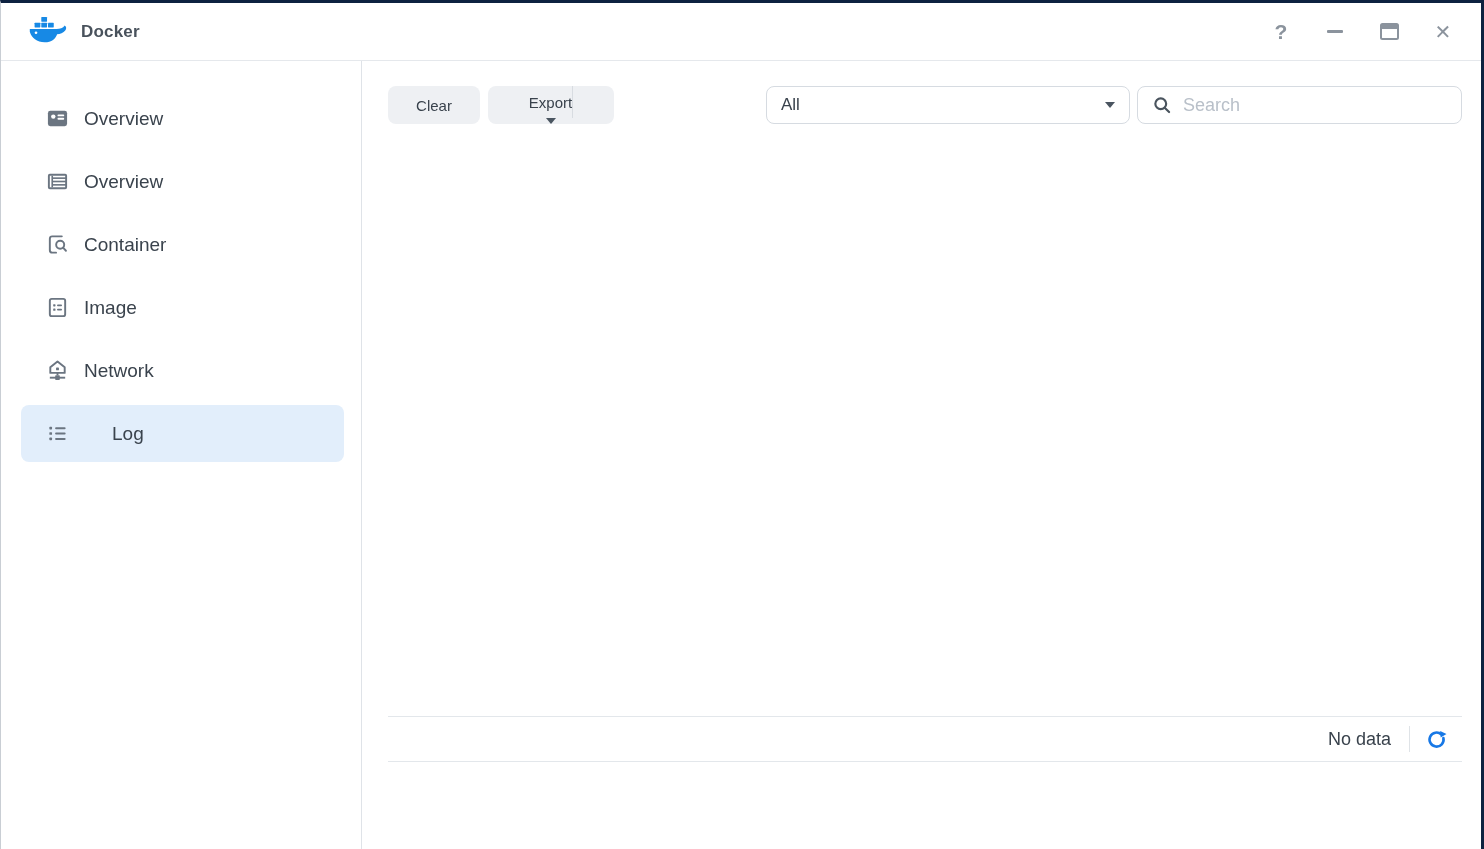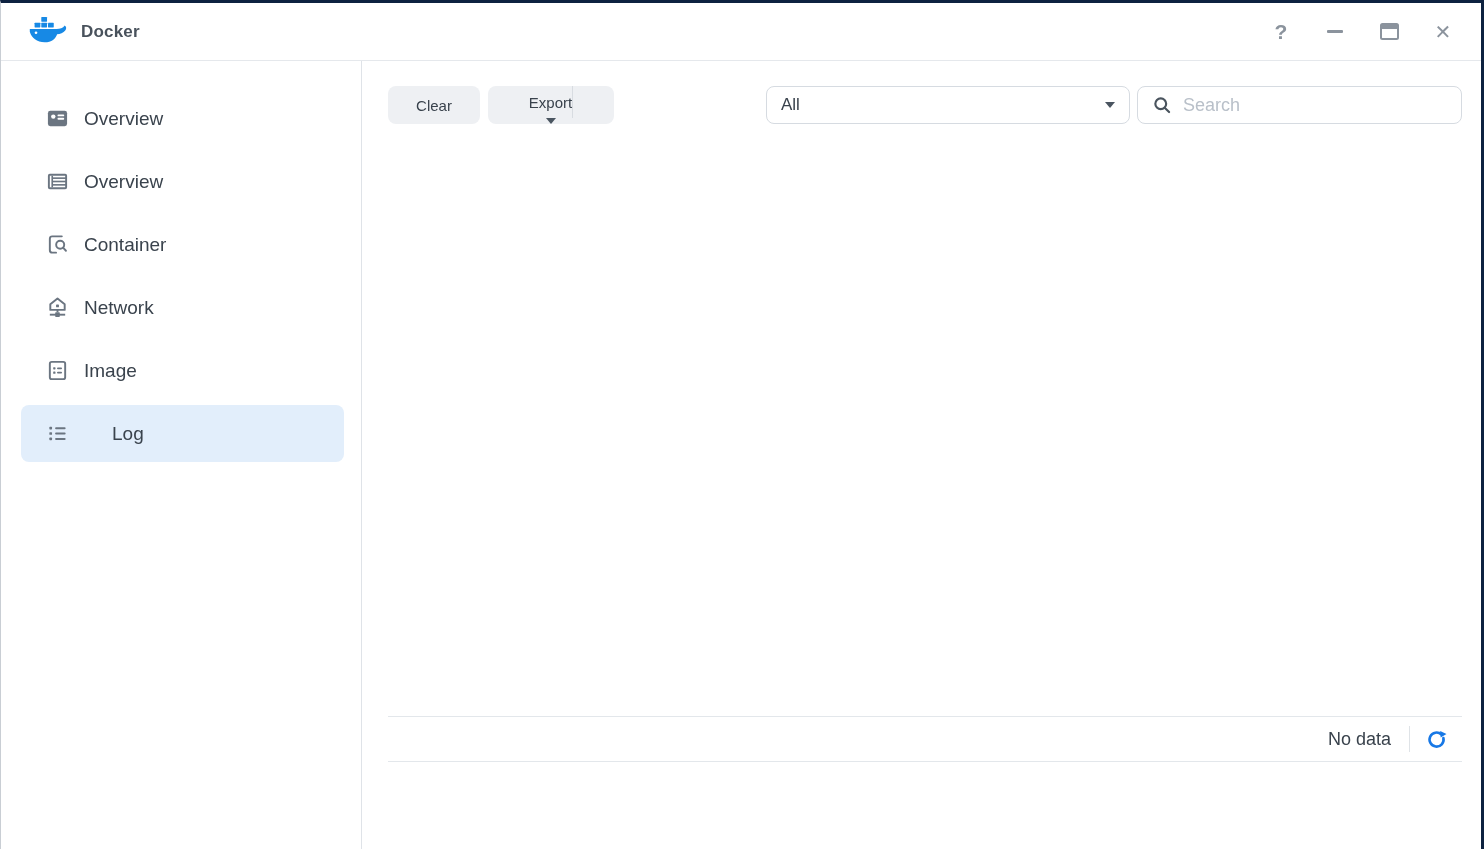--- a/index.html
+++ b/index.html
@@ -228,42 +228,42 @@
           <path d="M16.5 3.5 H6.5 C5.1 3.5 4 4.6 4 6 V18 C4 19.4 5.1 20.5 6.5 20.5 H10.5"></path>
           <circle cx="14.8" cy="12.2" r="4.2"></circle>
           <line x1="17.8" y1="15.3" x2="20.8" y2="18.5"></line>
         </svg>
       </span>
       <span>Container</span>
     </div>
 
     <div class="nav-item">
       <span class="nav-icon">
+        <svg viewBox="0 0 24 24">
+          <rect x="4" y="3" width="16" height="18" rx="2" fill="none" stroke="#6b7581" stroke-width="2"></rect>
+          <rect x="7.5" y="8.5" width="2.4" height="2.4" rx="0.6" fill="#6b7581"></rect>
+          <rect x="11.5" y="8.8" width="5.2" height="1.8" rx="0.9" fill="#6b7581"></rect>
+          <rect x="7.5" y="13" width="2.4" height="2.4" rx="0.6" fill="#6b7581"></rect>
+          <rect x="11.5" y="13.3" width="5.2" height="1.8" rx="0.9" fill="#6b7581"></rect>
+        </svg>
+      </span>
+      <span>Image</span>
+    </div>
+
+    <div class="nav-item">
+      <span class="nav-icon">
         <svg viewBox="0 0 24 24" fill="none" stroke="#6b7581" stroke-width="2" stroke-linejoin="round">
           <path d="M12 2.5 L4.5 8.5 V14.5 H19.5 V8.5 Z"></path>
           <rect x="10.5" y="8.8" width="3" height="3" rx="0.7" fill="#6b7581" stroke="none"></rect>
           <line x1="12" y1="14.5" x2="12" y2="17"></line>
           <line x1="4" y1="19.5" x2="20" y2="19.5"></line>
           <rect x="9.6" y="17" width="4.8" height="4.8" rx="0.7" fill="#6b7581" stroke="none"></rect>
         </svg>
       </span>
       <span>Network</span>
-    </div>
-
-    <div class="nav-item">
-      <span class="nav-icon">
-        <svg viewBox="0 0 24 24">
-          <rect x="4" y="3" width="16" height="18" rx="2" fill="none" stroke="#6b7581" stroke-width="2"></rect>
-          <rect x="7.5" y="8.5" width="2.4" height="2.4" rx="0.6" fill="#6b7581"></rect>
-          <rect x="11.5" y="8.8" width="5.2" height="1.8" rx="0.9" fill="#6b7581"></rect>
-          <rect x="7.5" y="13" width="2.4" height="2.4" rx="0.6" fill="#6b7581"></rect>
-          <rect x="11.5" y="13.3" width="5.2" height="1.8" rx="0.9" fill="#6b7581"></rect>
-        </svg>
-      </span>
-      <span>Image</span>
     </div>
 
     <div class="nav-item selected">
       <span class="nav-icon">
         <svg viewBox="0 0 24 24">
           <rect x="3.5" y="5" width="2.8" height="2.8" rx="0.7" fill="#6b7581"></rect>
           <rect x="9.5" y="5.4" width="11" height="2.1" rx="1" fill="#6b7581"></rect>
           <rect x="3.5" y="10.6" width="2.8" height="2.8" rx="0.7" fill="#6b7581"></rect>
           <rect x="9.5" y="11" width="11" height="2.1" rx="1" fill="#6b7581"></rect>
           <rect x="3.5" y="16.2" width="2.8" height="2.8" rx="0.7" fill="#6b7581"></rect>

